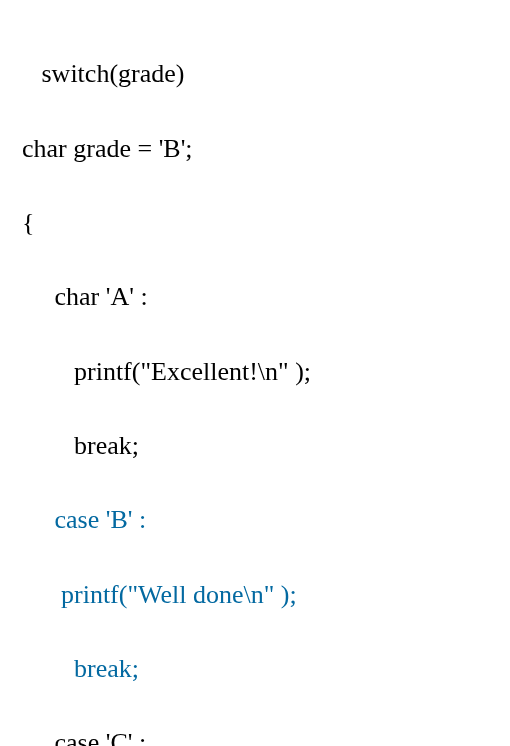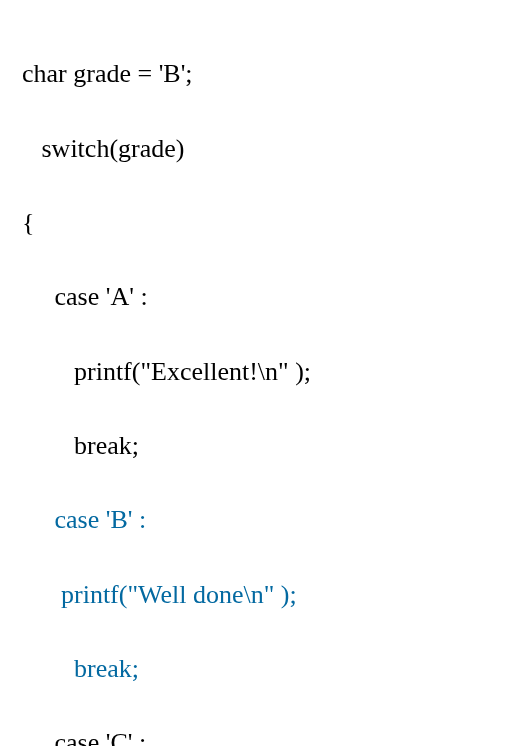--- a/index.html
+++ b/index.html
@@ -20,24 +20,24 @@
       display: block;
     }
     .red {
       color: #0369a1;
     }
   </style>
 </head>
 <body>
 
 <div class="code-block">
+<span class="line">   switch(grade)</span>
 <span class="line">char grade = 'B';</span>
-<span class="line">   switch(grade)</span>
 <span class="line">{</span>
-<span class="line">     case 'A' :</span>
+<span class="line">     char 'A' :</span>
 <span class="line">        printf("Excellent!\n" );</span>
 <span class="line">        break;</span>
 <span class="line red">     case 'B' :</span>
 <span class="line red">      printf("Well done\n" );</span>
 <span class="line red">        break;</span>
 <span class="line">     case 'C' :</span>
 
 
 
 

